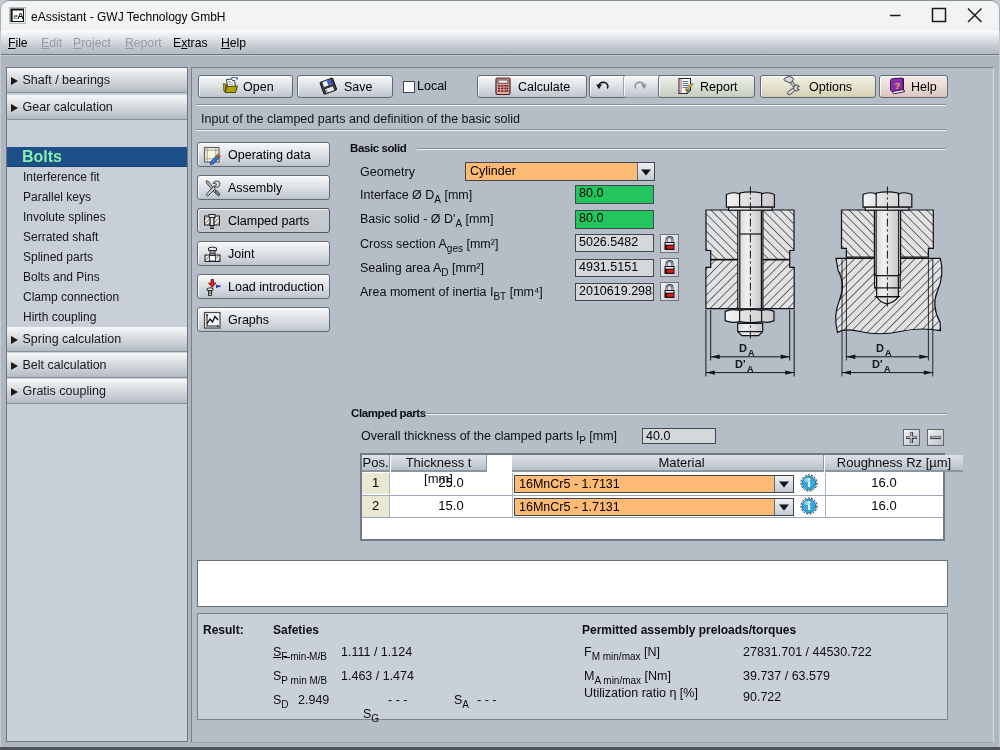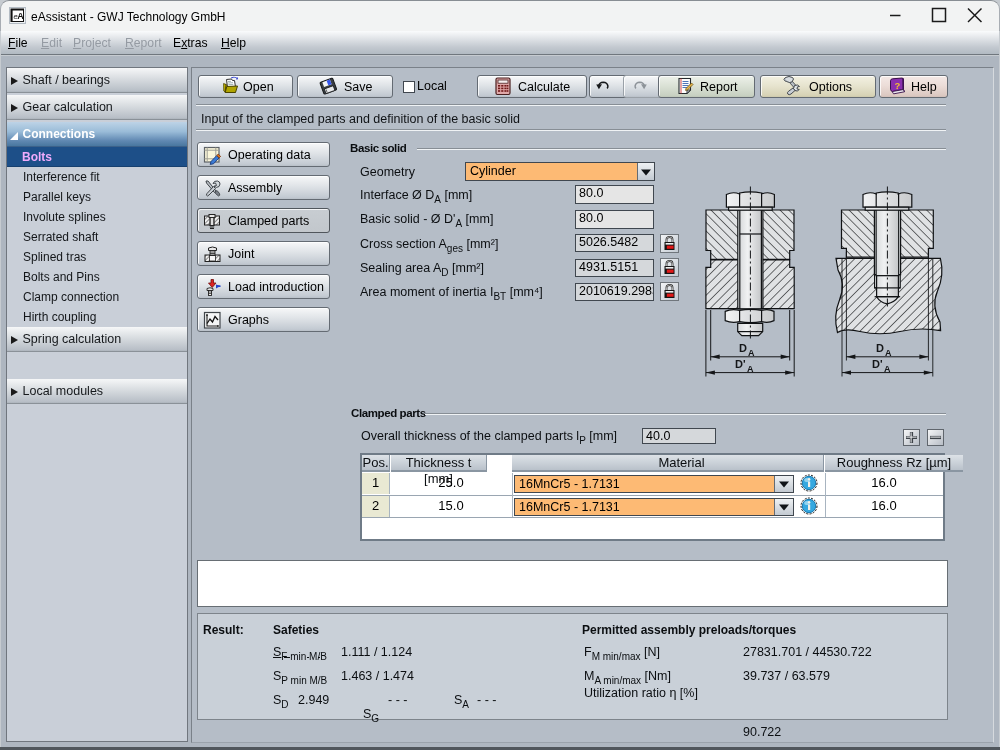--- a/index.html
+++ b/index.html
@@ -18,37 +18,37 @@
 #appbg { left:1px; top:56px; width:998px; height:691px; background:#aeb6c0; }
 #winbottom { left:0; top:747px; width:1000px; height:3px; background:#50565c; }
 
 #sidebar { left:6px; top:67px; width:182px; height:675px; background:#c9cfd8; border:1px solid #70767e; }
 .shead { position:absolute; left:0; width:180px; height:25px; background:linear-gradient(#f6f7f8, #d8dce0 45%, #b7bec6 96%, #a9b1b9); border-bottom:1px solid #8a9198; color:#16191c; font-size:12.5px; line-height:24px; }
 .shead .tri { position:absolute; left:3.5px; top:9px; width:0; height:0; border-left:7px solid #1a1a1a; border-top:4px solid transparent; border-bottom:4px solid transparent; }
 .shead span { position:absolute; left:15.5px; }
 #connhead { position:absolute; left:0; width:180px; height:25px; background:linear-gradient(#bdd3e6, #9abcd8 40%, #6088b2 78%, #49779f); border-bottom:1px solid #3c618a; color:#fff; font-weight:bold; font-size:12px; line-height:25px; }
 #connhead .tri2 { position:absolute; left:3px; top:10px; width:0; height:0; border-bottom:8px solid #fff; border-left:8px solid transparent; }
 #connhead span { position:absolute; left:15.5px; }
-#boltsrow { position:absolute; left:0; width:180px; height:20px; background:#1d4f88; color:#f0abfc; font-weight:bold; font-size:12px; line-height:20px; border-bottom:1px solid #16406f; }
+#boltsrow { position:absolute; left:0; width:180px; height:20px; background:#1d4f88; color:#86efac; font-weight:bold; font-size:16px; line-height:20px; border-bottom:1px solid #16406f; }
 #boltsrow span { position:absolute; left:15px; }
 .sitem { position:absolute; left:16px; width:157px; height:20px; color:#14171a; font-size:12px; line-height:20px; }
 
 .tbtn { position:absolute; top:75px; height:23px; background:linear-gradient(#f7f8f9, #dfe3e7 45%, #c3cad2 92%, #b8bfc7); border:1px solid #646b73; border-radius:3px; font-size:12.5px; color:#000; box-shadow:inset 1px 1px 0 rgba(255,255,255,0.8);padding-left:40px; }
 .tbtn .lbl { position:absolute; white-space:nowrap; top:3.5px; }
 .sbtn { position:absolute; left:197px; width:133px; height:25px; background:linear-gradient(#f7f8f9, #dfe3e7 45%, #c3cad2 92%, #b8bfc7); border:1px solid #646b73; border-radius:3px; font-size:12.5px; color:#000; box-shadow:inset 1px 1px 0 rgba(255,255,255,0.8); }
 .sbtn .lbl { position:absolute; left:30px; top:4.5px; white-space:nowrap; }
 
 .groove { position:absolute; height:2px; border-top:1px solid #878e95; border-bottom:1px solid #f0f3f5; }
 
 #infotext { left:201px; top:111.5px; font-size:12.5px; color:#101316; }
 
 .flabel { position:absolute; left:360px; font-size:12.5px; color:#0c0f12; white-space:nowrap; }
 sub.s { font-size:10px; vertical-align:-4px; letter-spacing:0; }
 .gtitle { position:absolute; font-weight:bold; font-size:11.5px; letter-spacing:-0.4px; color:#0a0d10; }
-.input { position:absolute; background:#e5e5e5; border:1px solid #40474f; font-size:12.5px; color:#000; padding-left:3px; }
+.input { position:absolute; background:#22c55e; border:1px solid #40474f; font-size:12.5px; color:#000; padding-left:3px; }
 .ro { background:#d5d8db; }
 .lockbtn { position:absolute; left:660px; width:19px; height:19px; background:linear-gradient(135deg,#f2f4f6,#c3cad2); border:1px solid #70767c; }
 
 .combo { position:absolute; background:#fdba74; border:1px solid #40474f; }
 .combo .ctext { position:absolute; left:4px; top:1px; font-size:12.5px; color:#000; }
 .combo .carr { position:absolute; right:0; top:0; bottom:0; background:linear-gradient(#eef1f3, #c3cad2); border-left:1px solid #646b73; }
 .combo .carr:after { content:""; position:absolute; left:50%; top:50%; transform:translate(-50%,-40%); border-top:6px solid #101418; border-left:5px solid transparent; border-right:5px solid transparent; }
 
 #cptable { left:360px; top:453px; width:585px; height:88px; background:#fff; border:2px solid #6f7b87; }
 .th { position:absolute; top:0; height:17px; background:linear-gradient(#dde2e7, #cbd2d9 50%, #b9c1ca); border-right:1px solid #8a96a2; border-bottom:2px solid #8a96a2; font-size:13px; text-align:center; color:#0b0e11; line-height:16px; }
@@ -91,42 +91,42 @@
 
 <div class="abs" id="sidebar">
   <div class="shead" style="top:0;">
       <i class="tri"></i>
       <span>Shaft / bearings</span>
     </div>
   <div class="shead" style="top:27px;">
       <i class="tri"></i>
       <span>Gear calculation</span>
     </div>
-  <div id="connhead" style="top:54px;">
-      <i class="tri2"></i>
-      <span>Connections</span>
-    </div>
   <div id="boltsrow" style="top:79px;">
       <span>Bolts</span>
     </div>
   <div class="sitem" style="top:99px;">Interference fit</div>
   <div class="sitem" style="top:119px;">Parallel keys</div>
   <div class="sitem" style="top:139px;">Involute splines</div>
   <div class="sitem" style="top:159px;">Serrated shaft</div>
-  <div class="sitem" style="top:179px;">Splined tras</div>
+  <div class="sitem" style="top:179px;">Splined parts</div>
   <div class="sitem" style="top:199px;">Bolts and Pins</div>
   <div class="sitem" style="top:219px;">Clamp connection</div>
   <div class="sitem" style="top:239px;">Hirth coupling</div>
   <div class="shead" style="top:259px;">
       <i class="tri"></i>
       <span>Spring calculation</span>
     </div>
+  <div class="shead" style="top:285px;">
+      <i class="tri"></i>
+      <span>Belt calculation</span>
+    </div>
   <div class="shead" style="top:311px;">
       <i class="tri"></i>
-      <span>Local modules</span>
+      <span>Gratis coupling</span>
     </div>
 </div>
 
 <div class="tbtn" style="left:198px; width:95px;">
     <span class="lbl" style="left:44px;">Open</span>
   </div>
 <div class="tbtn" style="left:297px; width:96px;">
     <span class="lbl" style="left:46px;">Save</span>
   </div>
 <div class="abs" style="left:403px; top:81px; width:12px; height:12px; background:#fff; border:1px solid #40474f;"></div>
@@ -345,21 +345,21 @@
 <div class="rtext" style="left:363px; top:707px;">S<sub class="s">G</sub></div>
 <div class="rtext" style="left:388px; top:693px;">- - -</div>
 <div class="rtext" style="left:454px; top:693px;">S<sub class="s">A</sub></div>
 <div class="rtext" style="left:477px; top:693px;">- - -</div>
 <div class="rtext rbold" style="left:582px; top:623px;">Permitted assembly preloads/torques</div>
 <div class="rtext" style="left:584px; top:645px;">F<sub class="s">M min/max</sub> [N]</div>
 <div class="rtext" style="left:743px; top:645px;">27831.701 / 44530.722</div>
 <div class="rtext" style="left:584px; top:669px;">M<sub class="s">A min/max</sub> [Nm]</div>
 <div class="rtext" style="left:743px; top:669px;">39.737 / 63.579</div>
 <div class="rtext" style="left:584px; top:686px;">Utilization ratio η [%]</div>
-<div class="rtext" style="left:743px; top:725px;">90.722</div>
+<div class="rtext" style="left:743px; top:690px;">90.722</div>
 
 <svg class="abs" style="left:221px;top:76px;" width="20" height="20" viewBox="0 0 20 20">
 <path d="M4.5,8 L4.5,16.5 L14,16.5 L13,10 L6,9.5 Z" fill="#a89a00" stroke="#4a4400" stroke-width="1"></path>
 <path d="M5,8.5 L4,16 L2.8,15 L2.6,7.5 Z" fill="#c8bc00" stroke="#4a4400" stroke-width="0.8"></path>
 <path d="M5.5,3.5 L10.5,3 L11.5,4.5 L13.5,4.5 L14.5,11 L6.5,11.5 Z" fill="#fdfdfd" stroke="#333" stroke-width="1"></path>
 <path d="M7,5.5 L10,5.3 M7.2,7 L12,6.7 M7.4,8.7 L12.3,8.4" stroke="#9aa" stroke-width="0.9" fill="none"></path>
 <path d="M4.2,16.5 L5.8,10.5 L16.5,10 L14.5,16.5 Z" fill="#b0a400" stroke="#4a4400" stroke-width="1"></path>
 <path d="M10.5,2.5 Q13,0.5 15.5,2.2 L15,3.5 L17,3.2 L16.6,1 L16,1.8 Q13,-0.3 10,1.6 Z" fill="#2233cc"></path>
 </svg>
 

